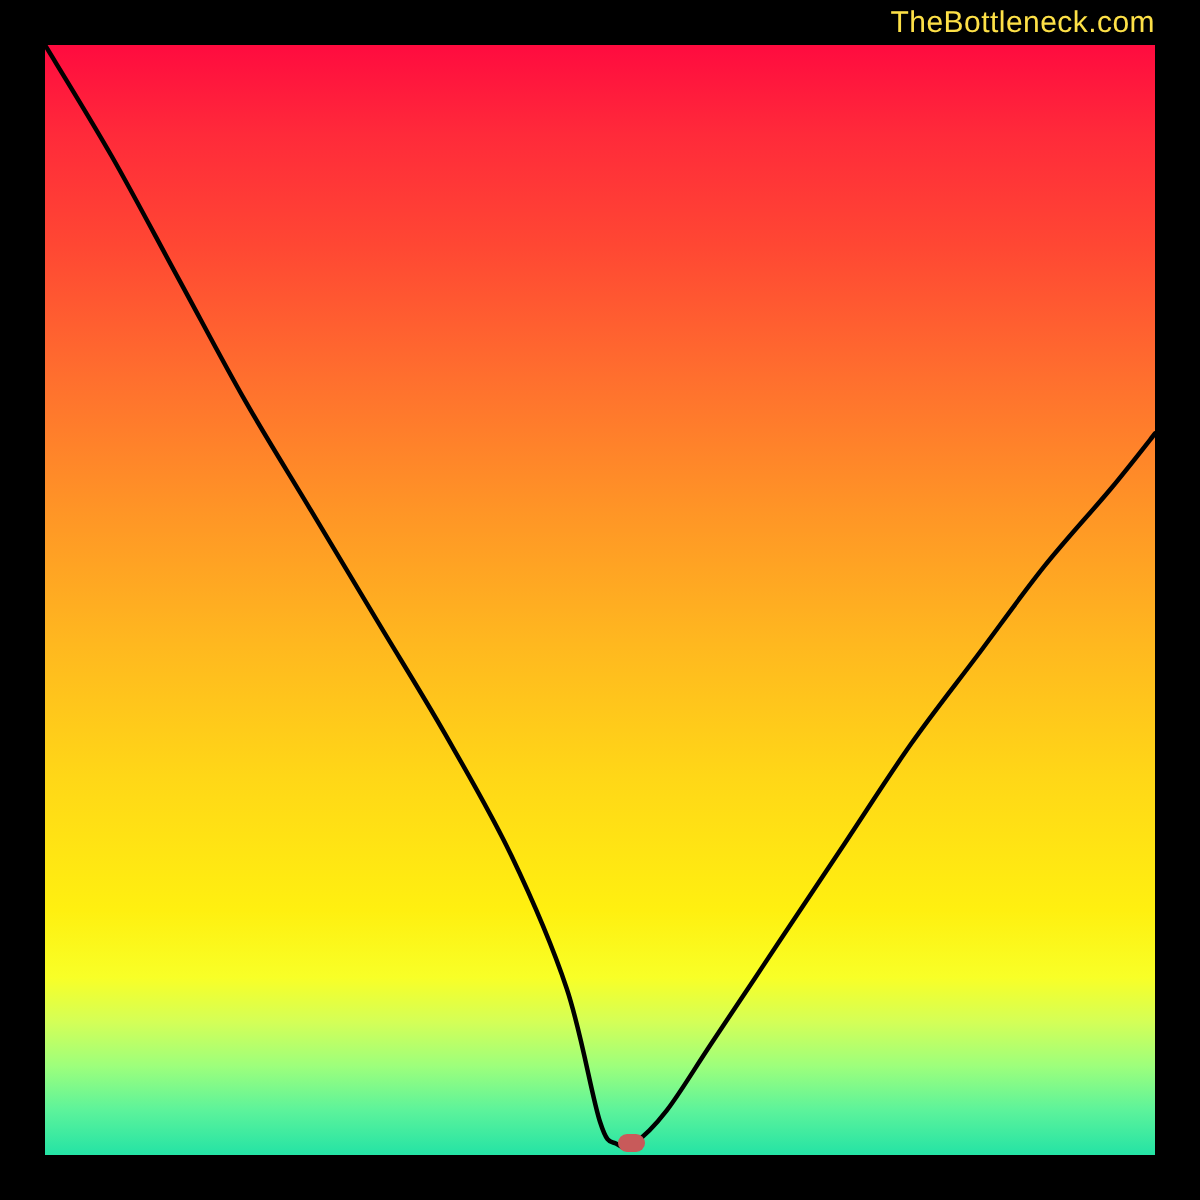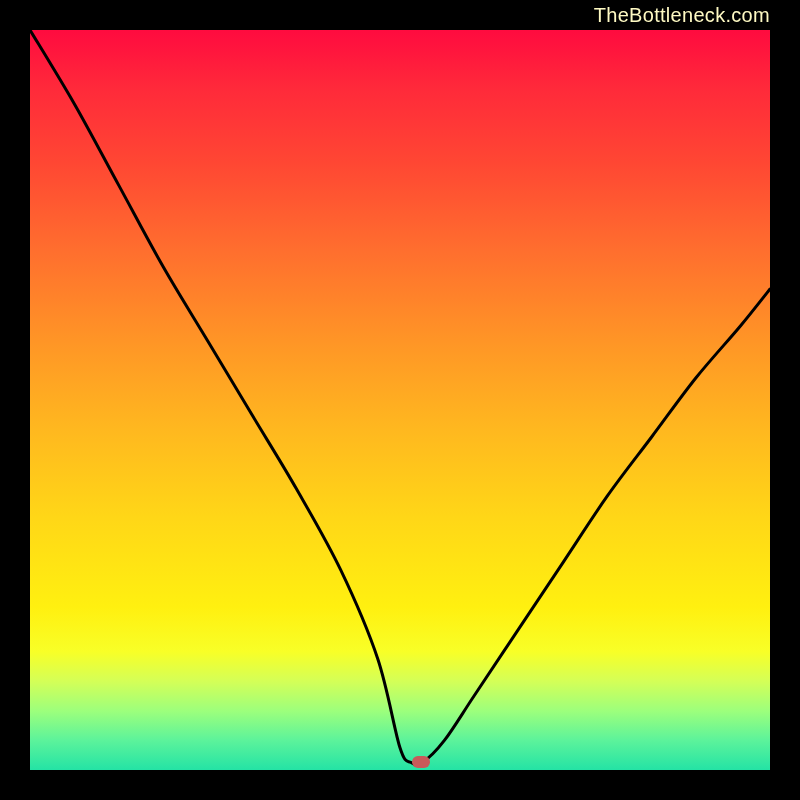--- a/index.html
+++ b/index.html
@@ -46,21 +46,21 @@
     border-radius: 6px;
     background: #c85a5a;
     transform: translate(-50%, -50%);
   }
   .watermark {
     position: absolute;
     top: 4px;
     right: 30px;
     font-family: Arial, Helvetica, sans-serif;
     font-size: 20px;
-    color: #fef9c3;
+    color: #fde047;
     letter-spacing: 0.3px;
   }
 </style>
 </head>
 <body>
 <div class="frame">
   <div class="watermark">TheBottleneck.com</div>
   <div class="plot">
     <svg class="curve" viewBox="0 0 740 740" preserveAspectRatio="none">
       <path id="curve-path" fill="none" stroke="#000" stroke-width="3" stroke-linecap="round" d="M 0.0 0.0 C 7.4 12.3, 29.6 48.1, 44.4 74.0 C 59.2 99.9, 74.0 128.3, 88.8 155.4 C 103.6 182.5, 118.4 210.9, 133.2 236.8 C 148.0 262.7, 162.8 286.1, 177.6 310.8 C 192.4 335.5, 207.2 360.1, 222.0 384.8 C 236.8 409.5, 251.6 432.9, 266.4 458.8 C 281.2 484.7, 297.2 511.8, 310.8 540.2 C 324.4 568.6, 337.9 599.4, 347.8 629.0 C 357.7 658.6, 364.4 700.5, 370.0 717.8 C 375.6 735.1, 377.4 730.1, 381.1 732.6 C 384.8 735.1, 386.7 736.3, 392.2 732.6 C 397.8 728.9, 405.8 721.5, 414.4 710.4 C 423.0 699.3, 431.7 684.5, 444.0 666.0 C 456.3 647.5, 473.6 621.6, 488.4 599.4 C 503.2 577.2, 518.0 555.0, 532.8 532.8 C 547.6 510.6, 562.4 487.2, 577.2 466.2 C 592.0 445.2, 606.8 426.7, 621.6 407.0 C 636.4 387.3, 651.2 366.3, 666.0 347.8 C 680.8 329.3, 698.1 310.8, 710.4 296.0 C 722.7 281.2, 735.1 265.2, 740.0 259.0"></path>

